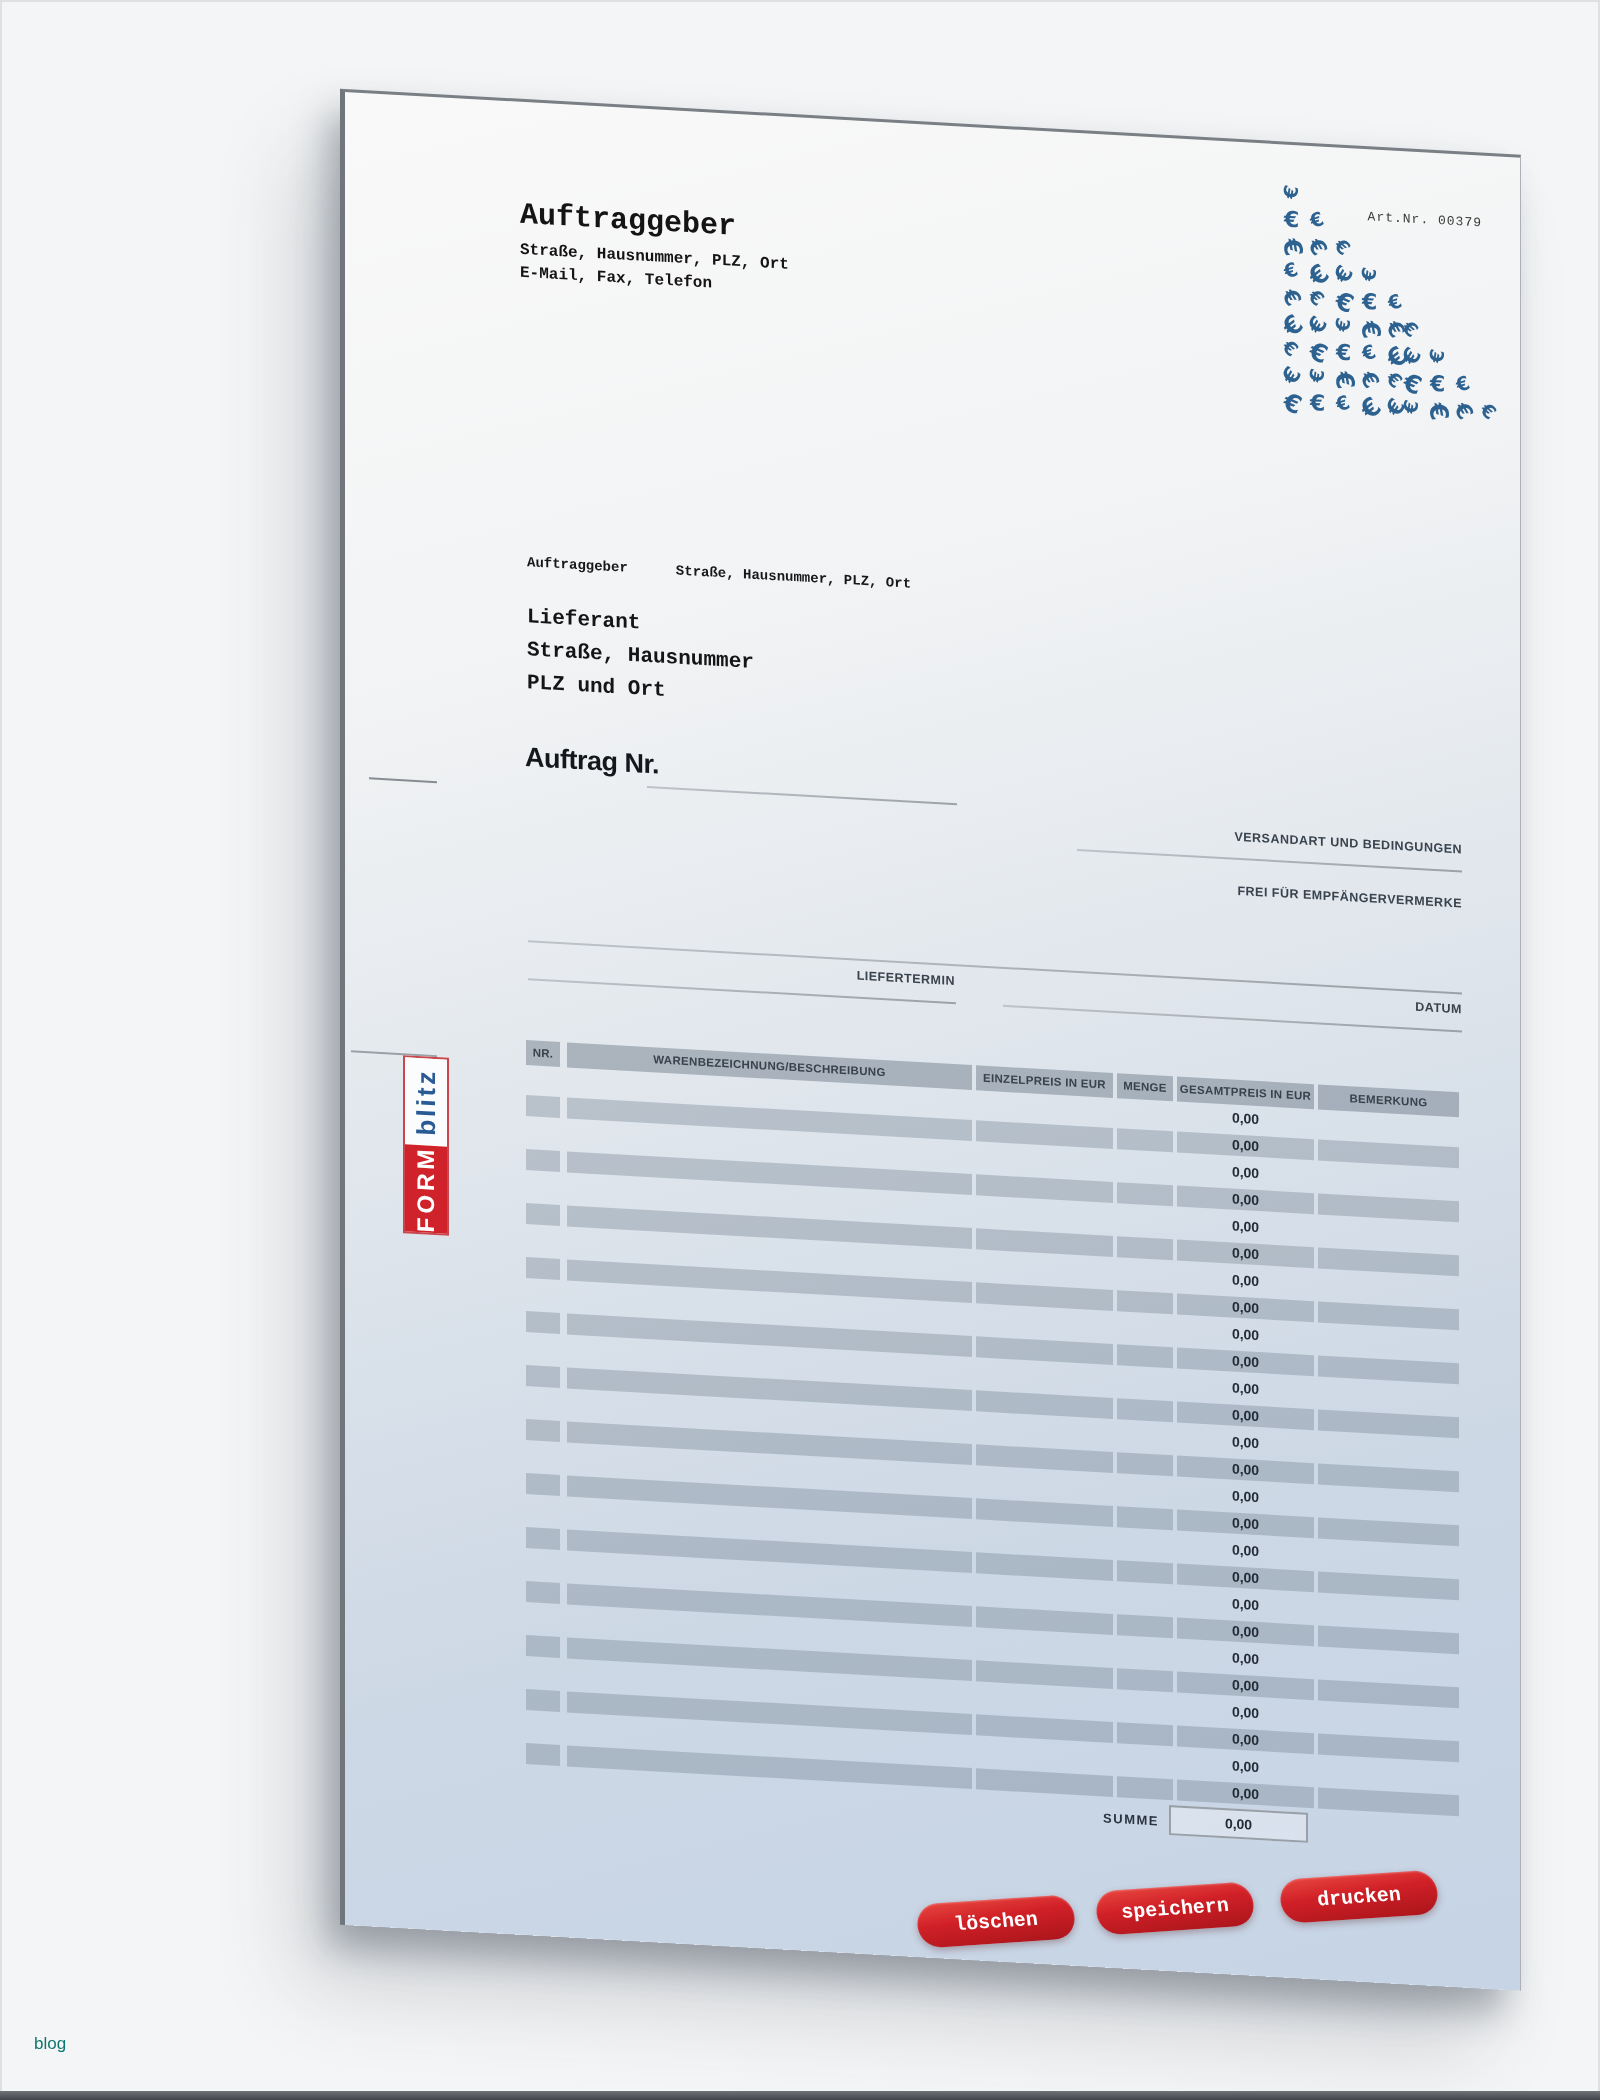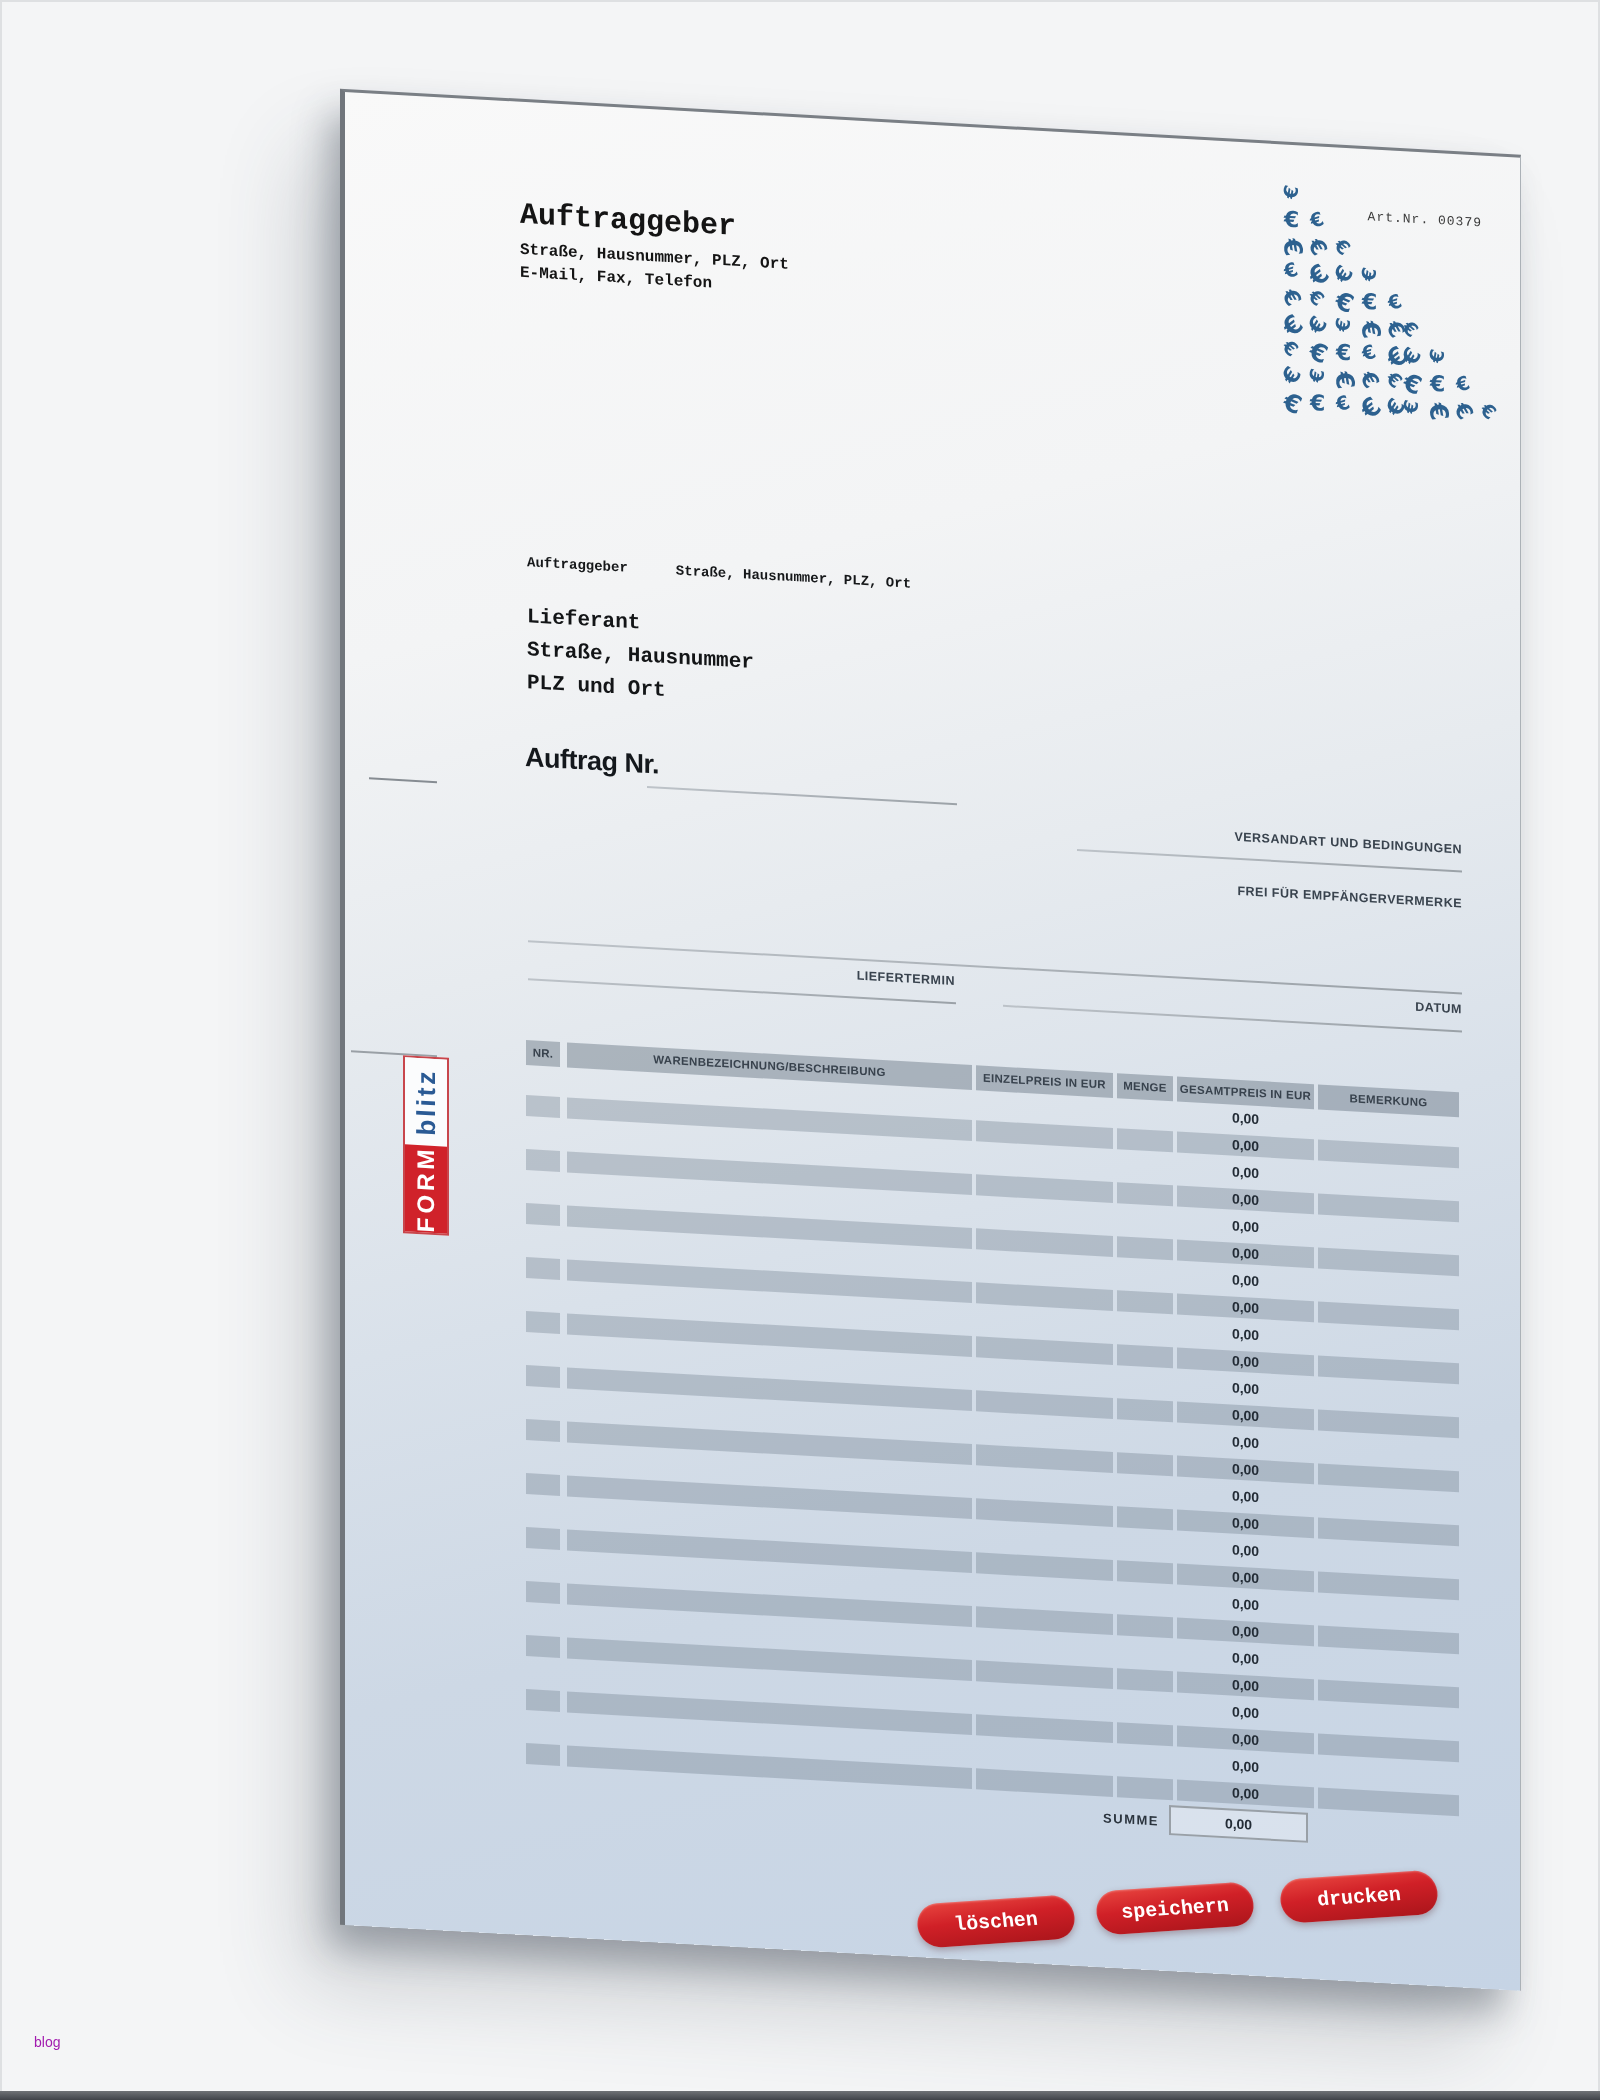--- a/index.html
+++ b/index.html
@@ -13,21 +13,21 @@
   }
   *{box-sizing:border-box;}
   html,body{margin:0;padding:0;}
   body{
     width:1600px;height:2100px;position:relative;overflow:hidden;
     background:#f4f5f6;
     font-family:"Liberation Sans","DejaVu Sans",sans-serif;
   }
   .frame{position:absolute;inset:0;border:2px solid #dee0e2;pointer-events:none;z-index:50;}
   .bottom-bar{position:absolute;left:0;right:0;bottom:0;height:9px;background:linear-gradient(180deg,#6f7276,#404349);z-index:51;}
-  .blog-note{position:absolute;left:34px;top:2034px;font-size:14px;color:#a21caf;z-index:5;}
+  .blog-note{position:absolute;left:34px;top:2034px;font-size:17px;color:#0f766e;z-index:5;}
 
   
   .page{
     position:absolute;left:345px;top:92px;width:1175px;height:1833px;
     transform:skewY(3.2deg);transform-origin:0 0;
     background:linear-gradient(163deg,#f9f9f9 0%,#f3f4f5 26%,#e7ebef 42%,#d9e1ea 58%,#cdd8e5 74%,#c6d4e5 100%);
     box-shadow:-16px 22px 36px rgba(55,65,78,.38), -42px 58px 88px rgba(55,65,78,.20);
   }
   .page::before{
     content:'';position:absolute;left:-5px;top:-3px;right:-1px;bottom:0;

